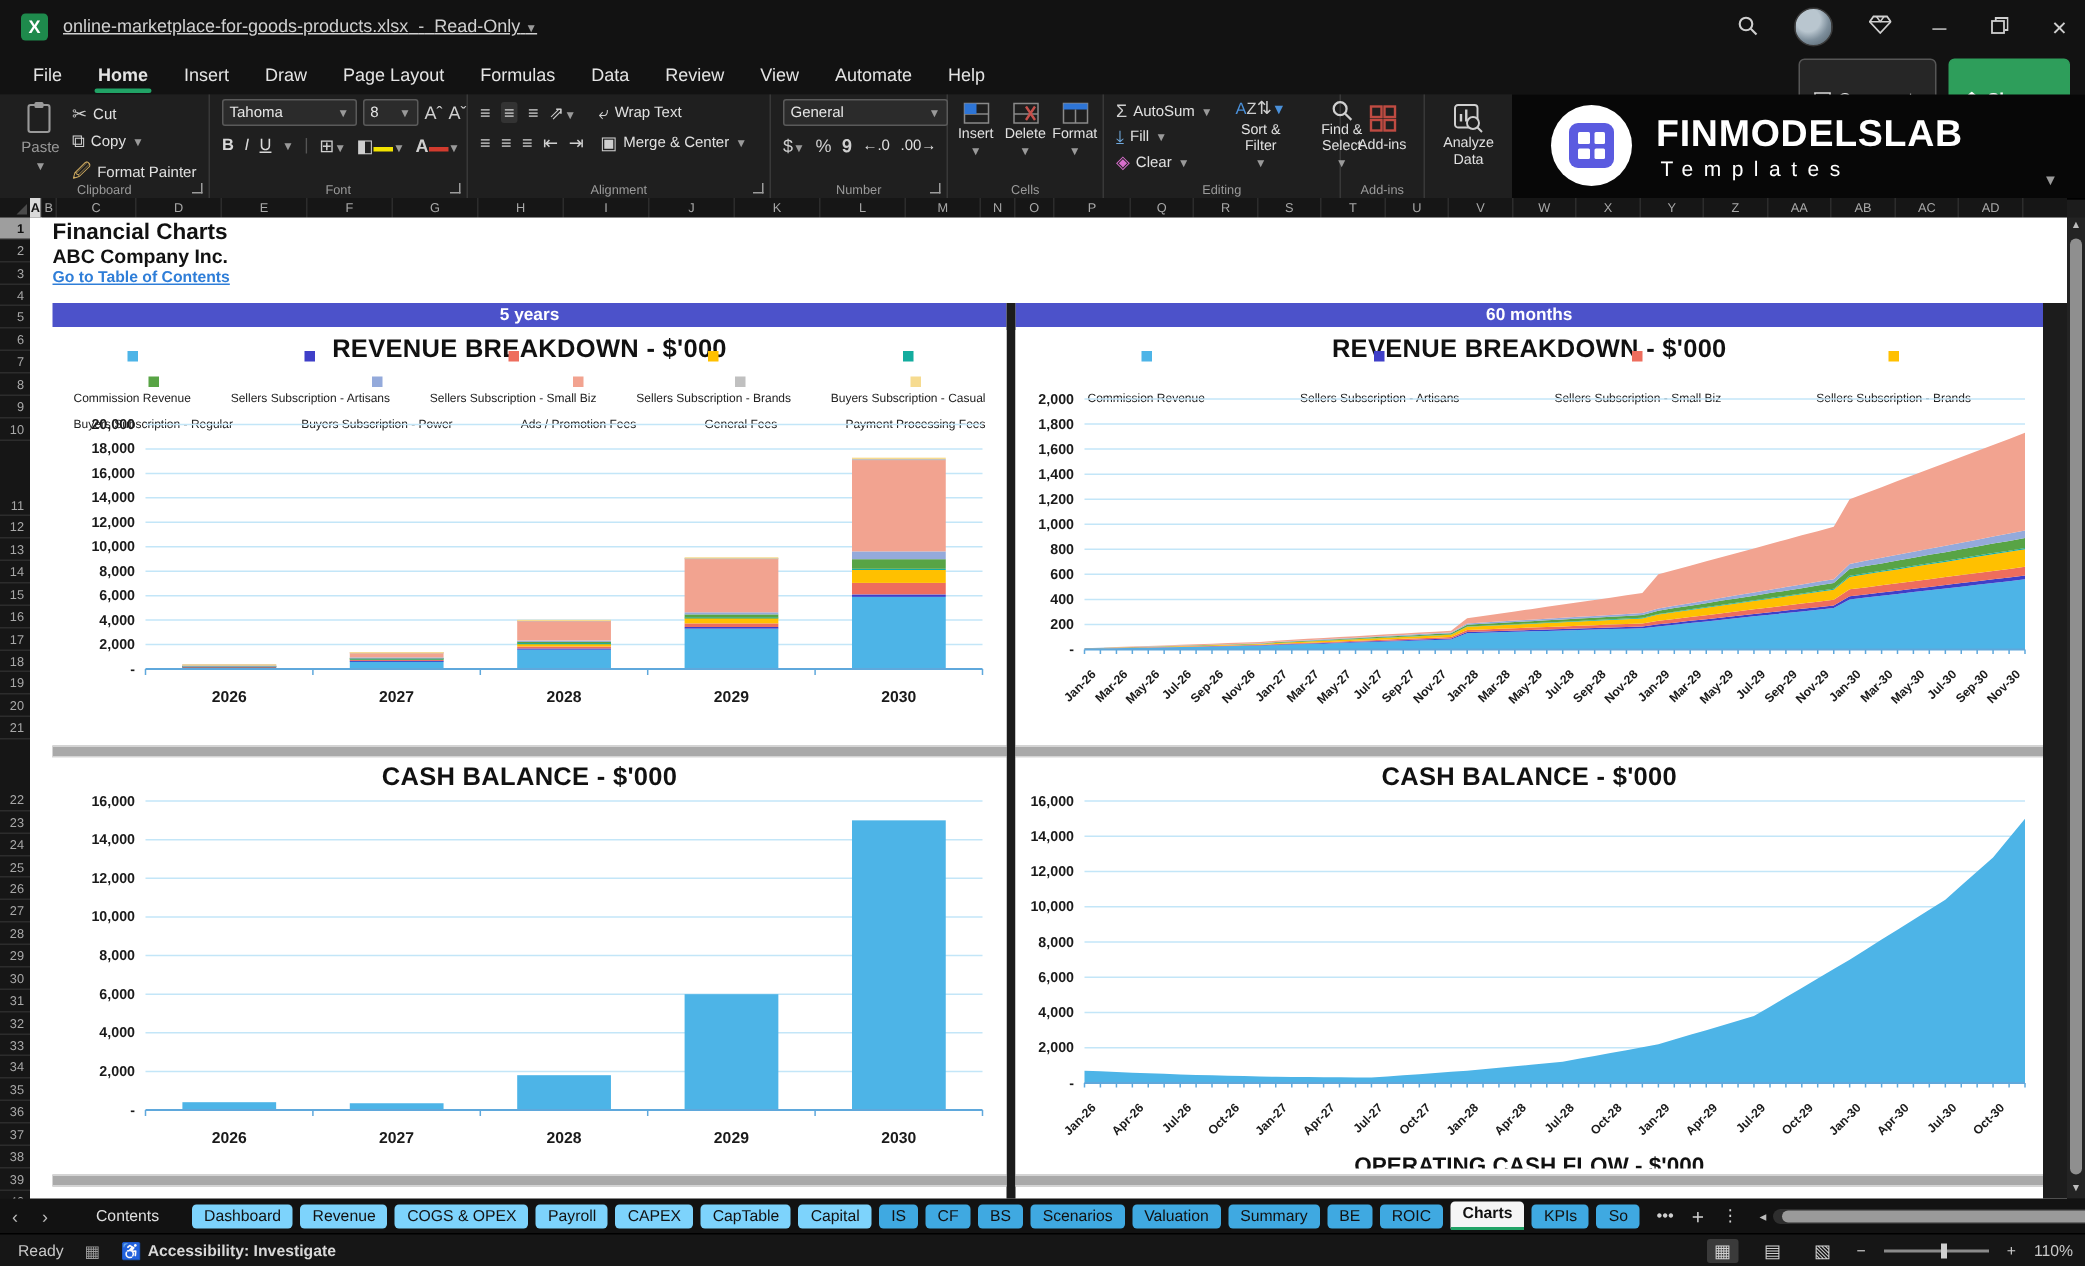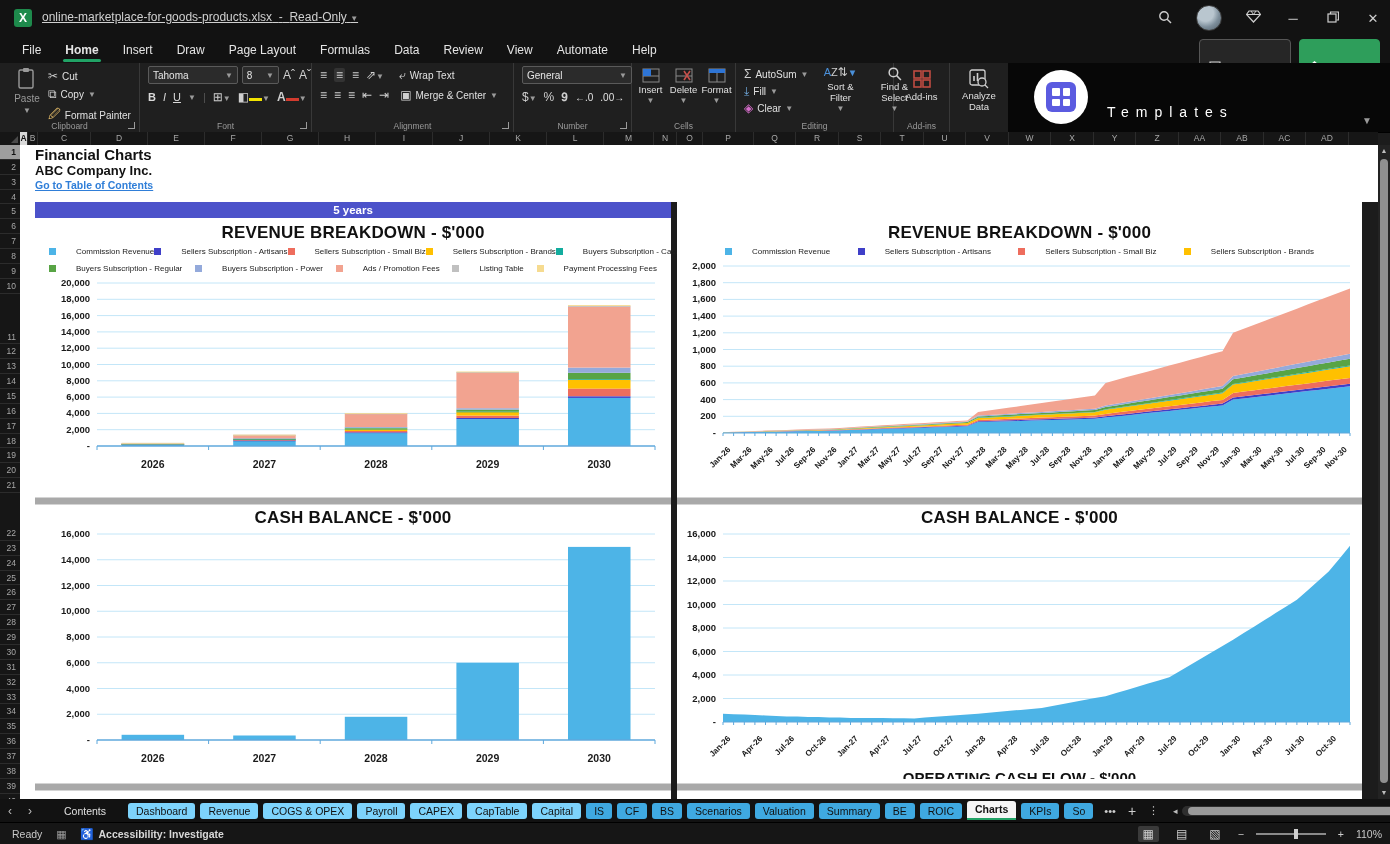--- a/index.html
+++ b/index.html
@@ -63,21 +63,21 @@
   .content{position:absolute;left:20px;top:145px;width:1358px;height:788px;background:#fff;overflow:hidden;}
   .sheet-title{position:absolute;left:15px;top:1px;font-size:15px;font-weight:bold;color:#111;}
   .sheet-company{position:absolute;left:15px;top:18px;font-size:13px;font-weight:bold;color:#111;}
   .toc-link{position:absolute;left:15px;top:34px;font-size:10.5px;font-weight:bold;color:#2F7ED8;text-decoration:underline;}
   .banner{position:absolute;height:16px;background:#4C52CA;color:#fff;font-size:11.5px;font-weight:bold;text-align:center;line-height:16px;}
   .gap-dark{position:absolute;background:#1c1c1c;}
   .divider{position:absolute;height:6px;background:#a9a9a9;border-top:1px solid #d4d4d4;border-bottom:1px solid #d4d4d4;}
   .chart{position:absolute;background:#fff;}
   .chart-title{text-align:center;font-size:17px;font-weight:bold;color:#111;letter-spacing:.2px;padding-top:3px;}
   .legend-row{display:flex;justify-content:space-between;align-items:center;padding:0 14px;height:17px;}
-  .legend-item{display:flex;align-items:center;gap:20px;font-size:8px;color:#222;white-space:nowrap;}
+  .legend-item{display:flex;align-items:center;gap:20px;font-size:8px;color:#222;white-space:nowrap;flex-direction:column;}
   .swatch{width:7px;height:7px;flex:0 0 auto;}
   svg text{font-family:"Liberation Sans",sans-serif;}
   .next-title{position:absolute;left:657px;top:624px;width:685px;text-align:center;font-size:15px;font-weight:bold;color:#111;height:10px;overflow:hidden;}
 
   
   .vscroll{position:absolute;right:0;top:145px;width:12px;height:654px;background:#232323;}
   .vthumb{position:absolute;left:2px;top:14px;width:8px;height:624px;background:#8f8f8f;border-radius:4px;}
   .varrow{position:absolute;left:0;width:12px;height:12px;color:#bdbdbd;font-size:7px;text-align:center;line-height:12px;}
 
   
@@ -371,20 +371,21 @@
 
   <div class="brand-panel">
     <div class="brand-circle">
       <div class="brand-grid">
           <div></div>
           <div></div>
           <div></div>
           <div></div>
         </div>
     </div>
+    <div class="brand-name">FINMODELSLAB</div>
     <div class="brand-sub">Templates</div>
   </div>
   <div class="ribbon-collapse">▼</div>
 
   <div class="corner"></div>
   <div class="colheaders">
       <div class="colh sel" style="width: 8px;">A</div>
       <div class="colh" style="width: 10px;">B</div>
       <div class="colh" style="width: 53px;">C</div>
       <div class="colh" style="width: 57px;">D</div>
@@ -461,20 +462,21 @@
       <div class="rowh" style="height: 14.8636px; line-height: 14.8636px;">43</div>
       <div class="rowh" style="height: 14.8636px; line-height: 14.8636px;">44</div>
     </div>
 
   <div class="content">
     <div class="sheet-title">Financial Charts</div>
     <div class="sheet-company">ABC Company Inc.</div>
     <a class="toc-link">Go to Table of Contents</a>
 
     <div class="banner" style="left:15px;top:57px;width:636px">5 years</div>
+    <div class="banner" style="left:657px;top:57px;width:685px">60 months</div>
 
     <div class="gap-dark" style="left:651px;top:57px;width:6px;height:597px"></div>
     <div class="gap-dark" style="left:1342px;top:57px;width:16px;height:597px"></div>
 
     <div class="chart" style="left:15px;top:75px;width:636px;height:277px">
       <div class="chart-title">REVENUE BREAKDOWN - $'000</div>
       <div>
           <div class="legend-row">
             <div class="legend-item">
               <span class="swatch" style="background: rgb(77, 180, 231);"></span>
@@ -505,21 +507,21 @@
             <div class="legend-item">
               <span class="swatch" style="background: rgb(148, 170, 219);"></span>
               <span>Buyers Subscription - Power</span>
             </div>
             <div class="legend-item">
               <span class="swatch" style="background: rgb(242, 163, 144);"></span>
               <span>Ads / Promotion Fees</span>
             </div>
             <div class="legend-item">
               <span class="swatch" style="background: rgb(192, 192, 192);"></span>
-              <span>Listing Table</span>
+              <span>General Fees</span>
             </div>
             <div class="legend-item">
               <span class="swatch" style="background: rgb(246, 219, 144);"></span>
               <span>Payment Processing Fees</span>
             </div>
           </div>
         </div>
       <svg width="636" height="203">
           <text x="55" y="172" text-anchor="end" font-size="9.5" font-weight="bold" fill="#1a1a1a">-</text>
           <line x1="62" y1="152.7" x2="620" y2="152.7" stroke="#C3E6F8" stroke-width="1"></line>

